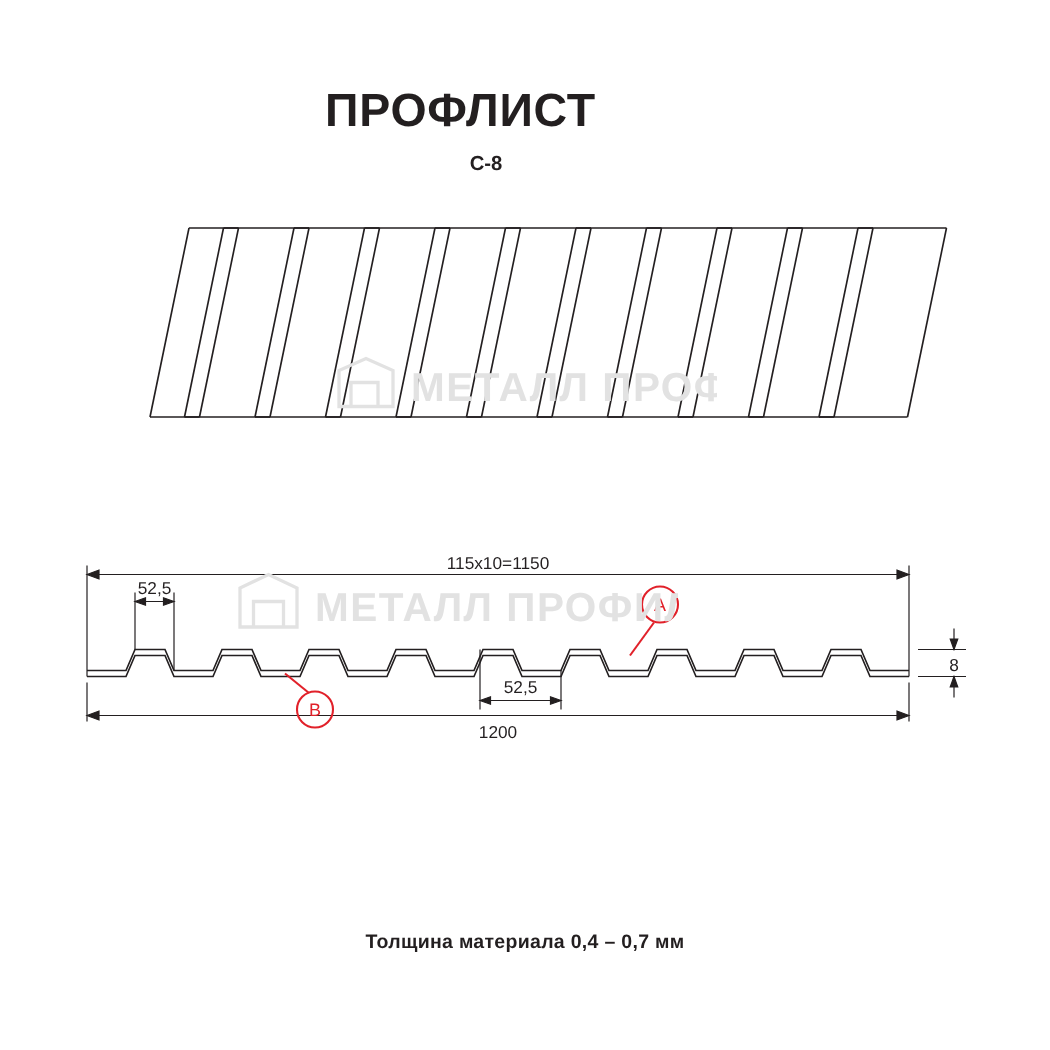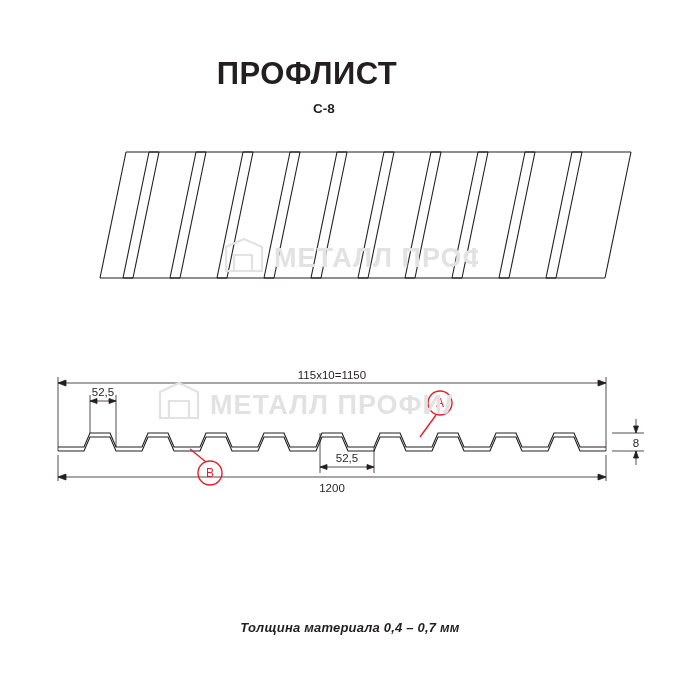--- a/index.html
+++ b/index.html
@@ -41,21 +41,20 @@
   }
   .footnote {
     position: absolute;
     top: 620px;
     left: 0;
     width: 700px;
     text-align: center;
     font-size: 13px;
     font-weight: bold;
     letter-spacing: 0.2px;
-    font-style: italic;
   }
   .iso-wrap {
     position: absolute;
     top: 130px;
     left: 60px;
     width: 580px;
     height: 190px;
   }
   .section-wrap {
     position: absolute;

